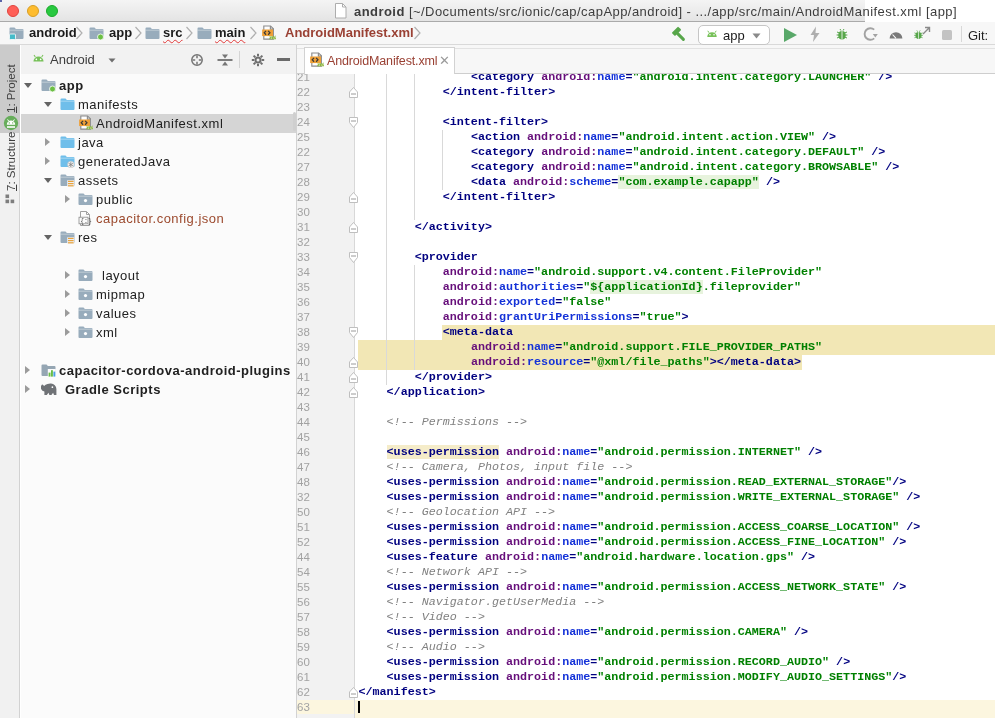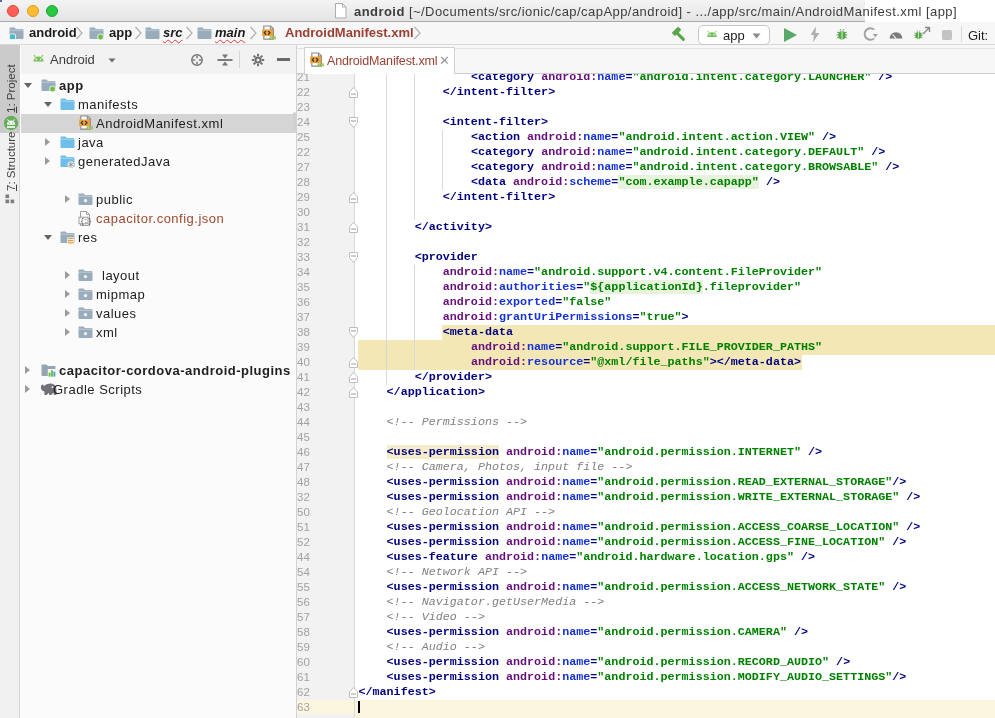--- a/index.html
+++ b/index.html
@@ -5,21 +5,21 @@
 html,body { width:995px; height:718px; overflow:hidden; }
 #app { position:absolute; left:0; top:0; width:995px; height:718px; background:#fff;
   font-family:"Liberation Sans", sans-serif; }
 .abs { position:absolute; }
 #titlebar { left:0; top:0; width:865px; height:22px; background:linear-gradient(#f4f4f4,#e4e4e4); border-bottom:1px solid #aaaaaa; }
 .tl { position:absolute; top:5px; width:12px; height:12px; border-radius:50%; }
 #title { position:absolute; left:354px; top:3.5px; font-size:13px; letter-spacing:0.45px; color:#3d3d3d; white-space:nowrap; }
 #navbar { left:0; top:22px; width:995px; height:23px; background:#f7f7f7; border-bottom:1px solid #d9d9d9; }
 .crumb { position:absolute; top:3px; font-size:13px; font-weight:bold; color:#1b1b1b; white-space:nowrap; }
 .chev { position:absolute; top:4px; width:9px; height:14px; }
-.sq { text-decoration:underline; text-decoration-style:wavy; text-decoration-color:#e23a3a; text-decoration-thickness:1px; text-underline-offset:2px;font-style:italic; }
+.sq { text-decoration:underline; text-decoration-style:wavy; text-decoration-color:#e23a3a; text-decoration-thickness:1px; text-underline-offset:2px; }
 #stripe { left:0; top:45px; width:20px; height:673px; background:#f1f1f1; border-right:1px solid #d2d2d2; }
 #stripe .pressed { position:absolute; left:0; top:0; width:20px; height:88px; background:#cbcbcb; }
 .vtext { position:absolute; font-size:11.5px; color:#3f3f3f; white-space:nowrap; transform:rotate(-90deg); transform-origin:0 0; }
 #pheader { left:21px; top:45px; width:276px; height:29px; background:#f2f2f2; }
 #pheader .hname { position:absolute; left:29px; top:7px; font-size:13px; color:#3c3c3c; }
 #tabbar { left:297px; top:45px; width:698px; height:29px; background:#f7f7f7; border-bottom:1px solid #cecece; }
 #tab { position:absolute; left:7px; top:2px; width:151px; height:27px; background:#fff; border:1px solid #d2d2d2; border-bottom:none; }
 #tab .tname { position:absolute; left:22px; top:5.5px; font-size:12.5px; letter-spacing:-0.15px; color:#9a4134; }
 #tab .x { position:absolute; left:134px; top:5px; font-size:13px; color:#9a9a9a; }
 #ptree { left:21px; top:74px; width:276px; height:644px; background:#fbfbfb; }
@@ -301,20 +301,32 @@
           <path d="M0.5 4.2 h14" stroke="#ffffff" stroke-width="0.7" opacity="0.55"></path>
           <circle cx="10.8" cy="10.6" r="3.3" fill="#f3f3f3" stroke="#b5b5b5" stroke-width="0.5"></circle>
           <g stroke="#8a8a8a" stroke-width="0.9">
             <line x1="10.8" y1="8.2" x2="10.8" y2="13"></line>
             <line x1="8.7" y1="9.4" x2="12.9" y2="11.8"></line>
             <line x1="8.7" y1="11.8" x2="12.9" y2="9.4"></line>
           </g>
         </svg>
 <div class="tlabel" style="left:57px;font-weight:normal;color:#212121">generatedJava</div>
 </div>
+<div class="trow" style="top:96.5px">
+<div class="arrD" style="left:23px"></div>
+<svg style="position:absolute;left:39px;top:2.5px" width="15" height="14" viewBox="0 0 15 14">
+          <path d="M0.5 2.5 q0 -1 1 -1 h4 l1.4 1.6 h6.6 q1 0 1 1 v8 q0 1 -1 1 h-12 q-1 0 -1 -1 z" fill="#98ACBC"></path>
+          <path d="M0.5 4.2 h14" stroke="#ffffff" stroke-width="0.7" opacity="0.55"></path>
+          <rect x="7.2" y="7.2" width="7" height="6.8" fill="#f2f2f2" opacity="0.95"></rect>
+          <line x1="8" y1="8.4" x2="13.6" y2="8.4" stroke="#E8A33D" stroke-width="1.2"></line>
+          <line x1="8" y1="10.6" x2="13.6" y2="10.6" stroke="#E8A33D" stroke-width="1.2"></line>
+          <line x1="8" y1="12.8" x2="13.6" y2="12.8" stroke="#E8A33D" stroke-width="1.2"></line>
+        </svg>
+<div class="tlabel" style="left:57px;font-weight:normal;color:#212121">assets</div>
+</div>
 <div class="trow" style="top:115.5px">
 <div class="arrR" style="left:44px"></div>
 <svg style="position:absolute;left:57px;top:2.5px" width="15" height="14" viewBox="0 0 15 14">
           <path d="M0.5 2.5 q0 -1 1 -1 h4 l1.4 1.6 h6.6 q1 0 1 1 v8 q0 1 -1 1 h-12 q-1 0 -1 -1 z" fill="#98ACBC"></path>
           <path d="M0.5 4.2 h14" stroke="#ffffff" stroke-width="0.7" opacity="0.55"></path>
           <circle cx="7.5" cy="8.6" r="1.6" fill="#fff"></circle>
         </svg>
 <div class="tlabel" style="left:75px;font-weight:normal;color:#212121">public</div>
 </div>
 <div class="trow" style="top:134.5px">
@@ -384,21 +396,21 @@
           <rect x="12.4" y="8.6" width="1.9" height="5" fill="#4A9FE3"></rect>
         </svg>
 <div class="tlabel" style="left:38px;font-weight:bold;color:#212121">capacitor-cordova-android-plugins</div>
 </div>
 <div class="trow" style="top:305.5px">
 <div class="arrR" style="left:4px"></div>
 <svg style="position:absolute;left:20px;top:2.5px" width="16" height="14" viewBox="0 0 16 14">
           <path d="M10 1.6 a5.4 5.4 0 0 1 5.4 5.4 v6 h-2.4 l-0.9 -2.2 -1.7 2.2 h-2 l-0.9 -2.2 -1.7 2.2 H3.4 v-3.4 a4.2 4.2 0 0 1 -2.6 -6.8 q0.5 -0.6 1.1 -0.1 l1.2 1.2 q1.3 -1.4 3.4 -1.9 q1.7 -0.5 3.5 -0.4 z" fill="#6F7276"></path>
           <circle cx="11.4" cy="5.2" r="0.85" fill="#fff"></circle>
         </svg>
-<div class="tlabel" style="left:32px;font-weight:normal;color:#212121">Gradle Scripts</div>
+<div class="tlabel" style="left:44px;font-weight:bold;color:#212121">Gradle Scripts</div>
 </div>
 </div>
 <div class="abs" id="psep"></div>
     <div class="abs" id="pthumb"></div>
 <div class="abs" id="ed" style="left:297px;top:74px;width:698px;height:644px;overflow:hidden;background:#fff">
 <div style="position:absolute;left:0;top:0;width:57px;height:644px;background:#f2f2f2"></div>
 <div class="hly" style="left:145px;top:251px;width:553px;height:15px"></div>
 <div class="hly" style="left:61px;top:266px;width:637px;height:15px"></div>
 <div class="hly" style="left:61px;top:281px;width:444px;height:15px"></div>
 <div style="position:absolute;left:0;top:626px;width:698px;height:18px;background:#fcf6df"></div>

